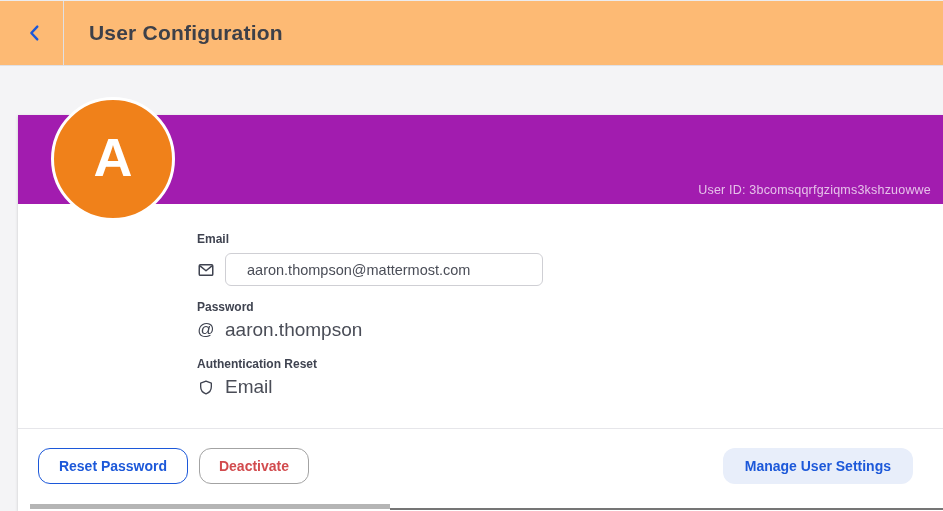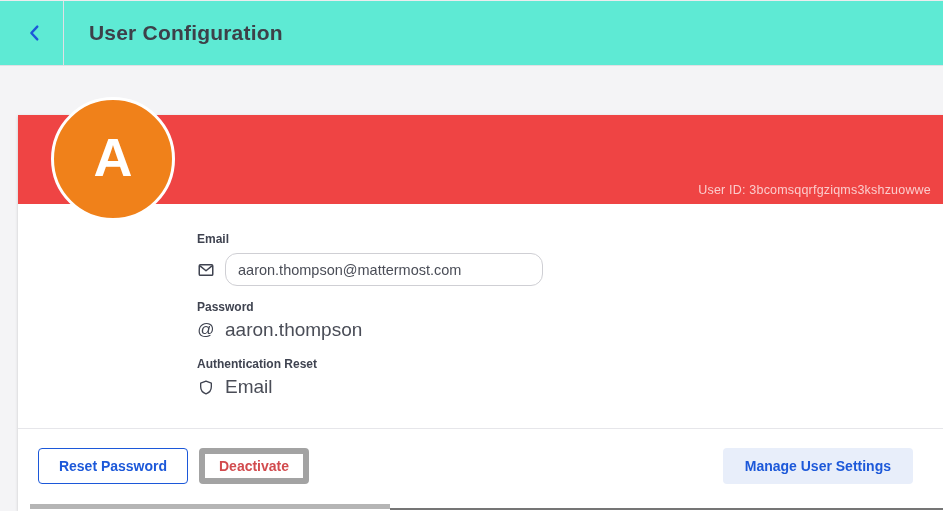--- a/index.html
+++ b/index.html
@@ -8,21 +8,21 @@
     position: relative;
     width: 943px;
     height: 511px;
     background: #f4f4f6;
     overflow: hidden;
   }
   
   .header {
     position: absolute; left: 0; top: 0;
     width: 943px; height: 66px;
-    background: #5eead4;
+    background: #fdba74;
     border-top: 1px solid #ececee;
     border-bottom: 1px solid #e0e0e4;
   }
   .back-btn {
     position: absolute; left: 18px; top: 16px;
     width: 34px; height: 34px;
     display: flex; align-items: center; justify-content: center;
     cursor: pointer; background: transparent; border: none;
   }
   .header-divider {
@@ -37,21 +37,21 @@
   
   .card {
     position: absolute; left: 18px; top: 115px;
     width: 925px; height: 396px;
     background: #ffffff;
     box-shadow: 0 1px 3px rgba(0,0,0,0.18);
   }
   .banner {
     position: absolute; left: 0; top: 0;
     width: 100%; height: 89px;
-    background: #ef4444;
+    background: #a21caf;
   }
   .user-id {
     position: absolute; right: 12px; bottom: 7px;
     font-size: 12.5px; color: rgba(255,255,255,0.73);
     letter-spacing: 0.2px;
   }
   .avatar {
     position: absolute; left: 33px; top: -18px;
     width: 124px; height: 124px;
     border-radius: 50%;
@@ -79,53 +79,53 @@
   .row-username { top: 204px; height: 22px; }
   .row-auth     { top: 261px; height: 22px; }
   .field-icon {
     width: 18px; height: 18px;
     display: flex; align-items: center; justify-content: center;
     color: #3f4350; flex: none;
   }
   .email-input {
     margin-left: 10px;
     width: 318px; height: 33px;
-    border: 1px solid #cfcfd4; border-radius: 12px;
-    padding: 0 12px;
+    border: 1px solid #cfcfd4; border-radius: 6px;
+    padding: 0 21px;
     font-family: "Liberation Sans", sans-serif;
     font-size: 14.5px; color: #4a4d57;
     outline: none; background: #ffffff;
   }
   .field-value {
     margin-left: 10px;
     font-size: 19px; color: #4a4d57;
   }
   .at-glyph { font-size: 17px; font-weight: 400; color: #3f4350; }
   
   .card-footer {
     position: absolute; left: 0; top: 313px;
     width: 100%; height: 83px;
     border-top: 1px solid #e6e6ea;
   }
   .btn {
     position: absolute; top: 19px; height: 36px;
     display: inline-flex; align-items: center; justify-content: center;
-    border-radius: 4px;
+    border-radius: 12px;
     font-family: "Liberation Sans", sans-serif;
     font-size: 14px; font-weight: 700;
     cursor: pointer; background: #ffffff;
     padding: 0 16px;
   }
   .btn-reset {
     left: 20px; width: 150px;
     border: 1px solid #1c58d9; color: #1c58d9;
   }
   .btn-deactivate {
     left: 181px; width: 110px;
-    border: 6px solid #a3a3a3; color: #d24b4e;
+    border: 1px solid #a3a3a3; color: #d24b4e;
   }
   .btn-manage {
     right: 30px; padding: 8px 22px;
     border: none; background: #e8eefa; color: #1c58d9;
   }
   
   .scroll-thumb {
     position: absolute; left: 30px; top: 504px;
     width: 360px; height: 5px; background: #b5b5b5;
   }

